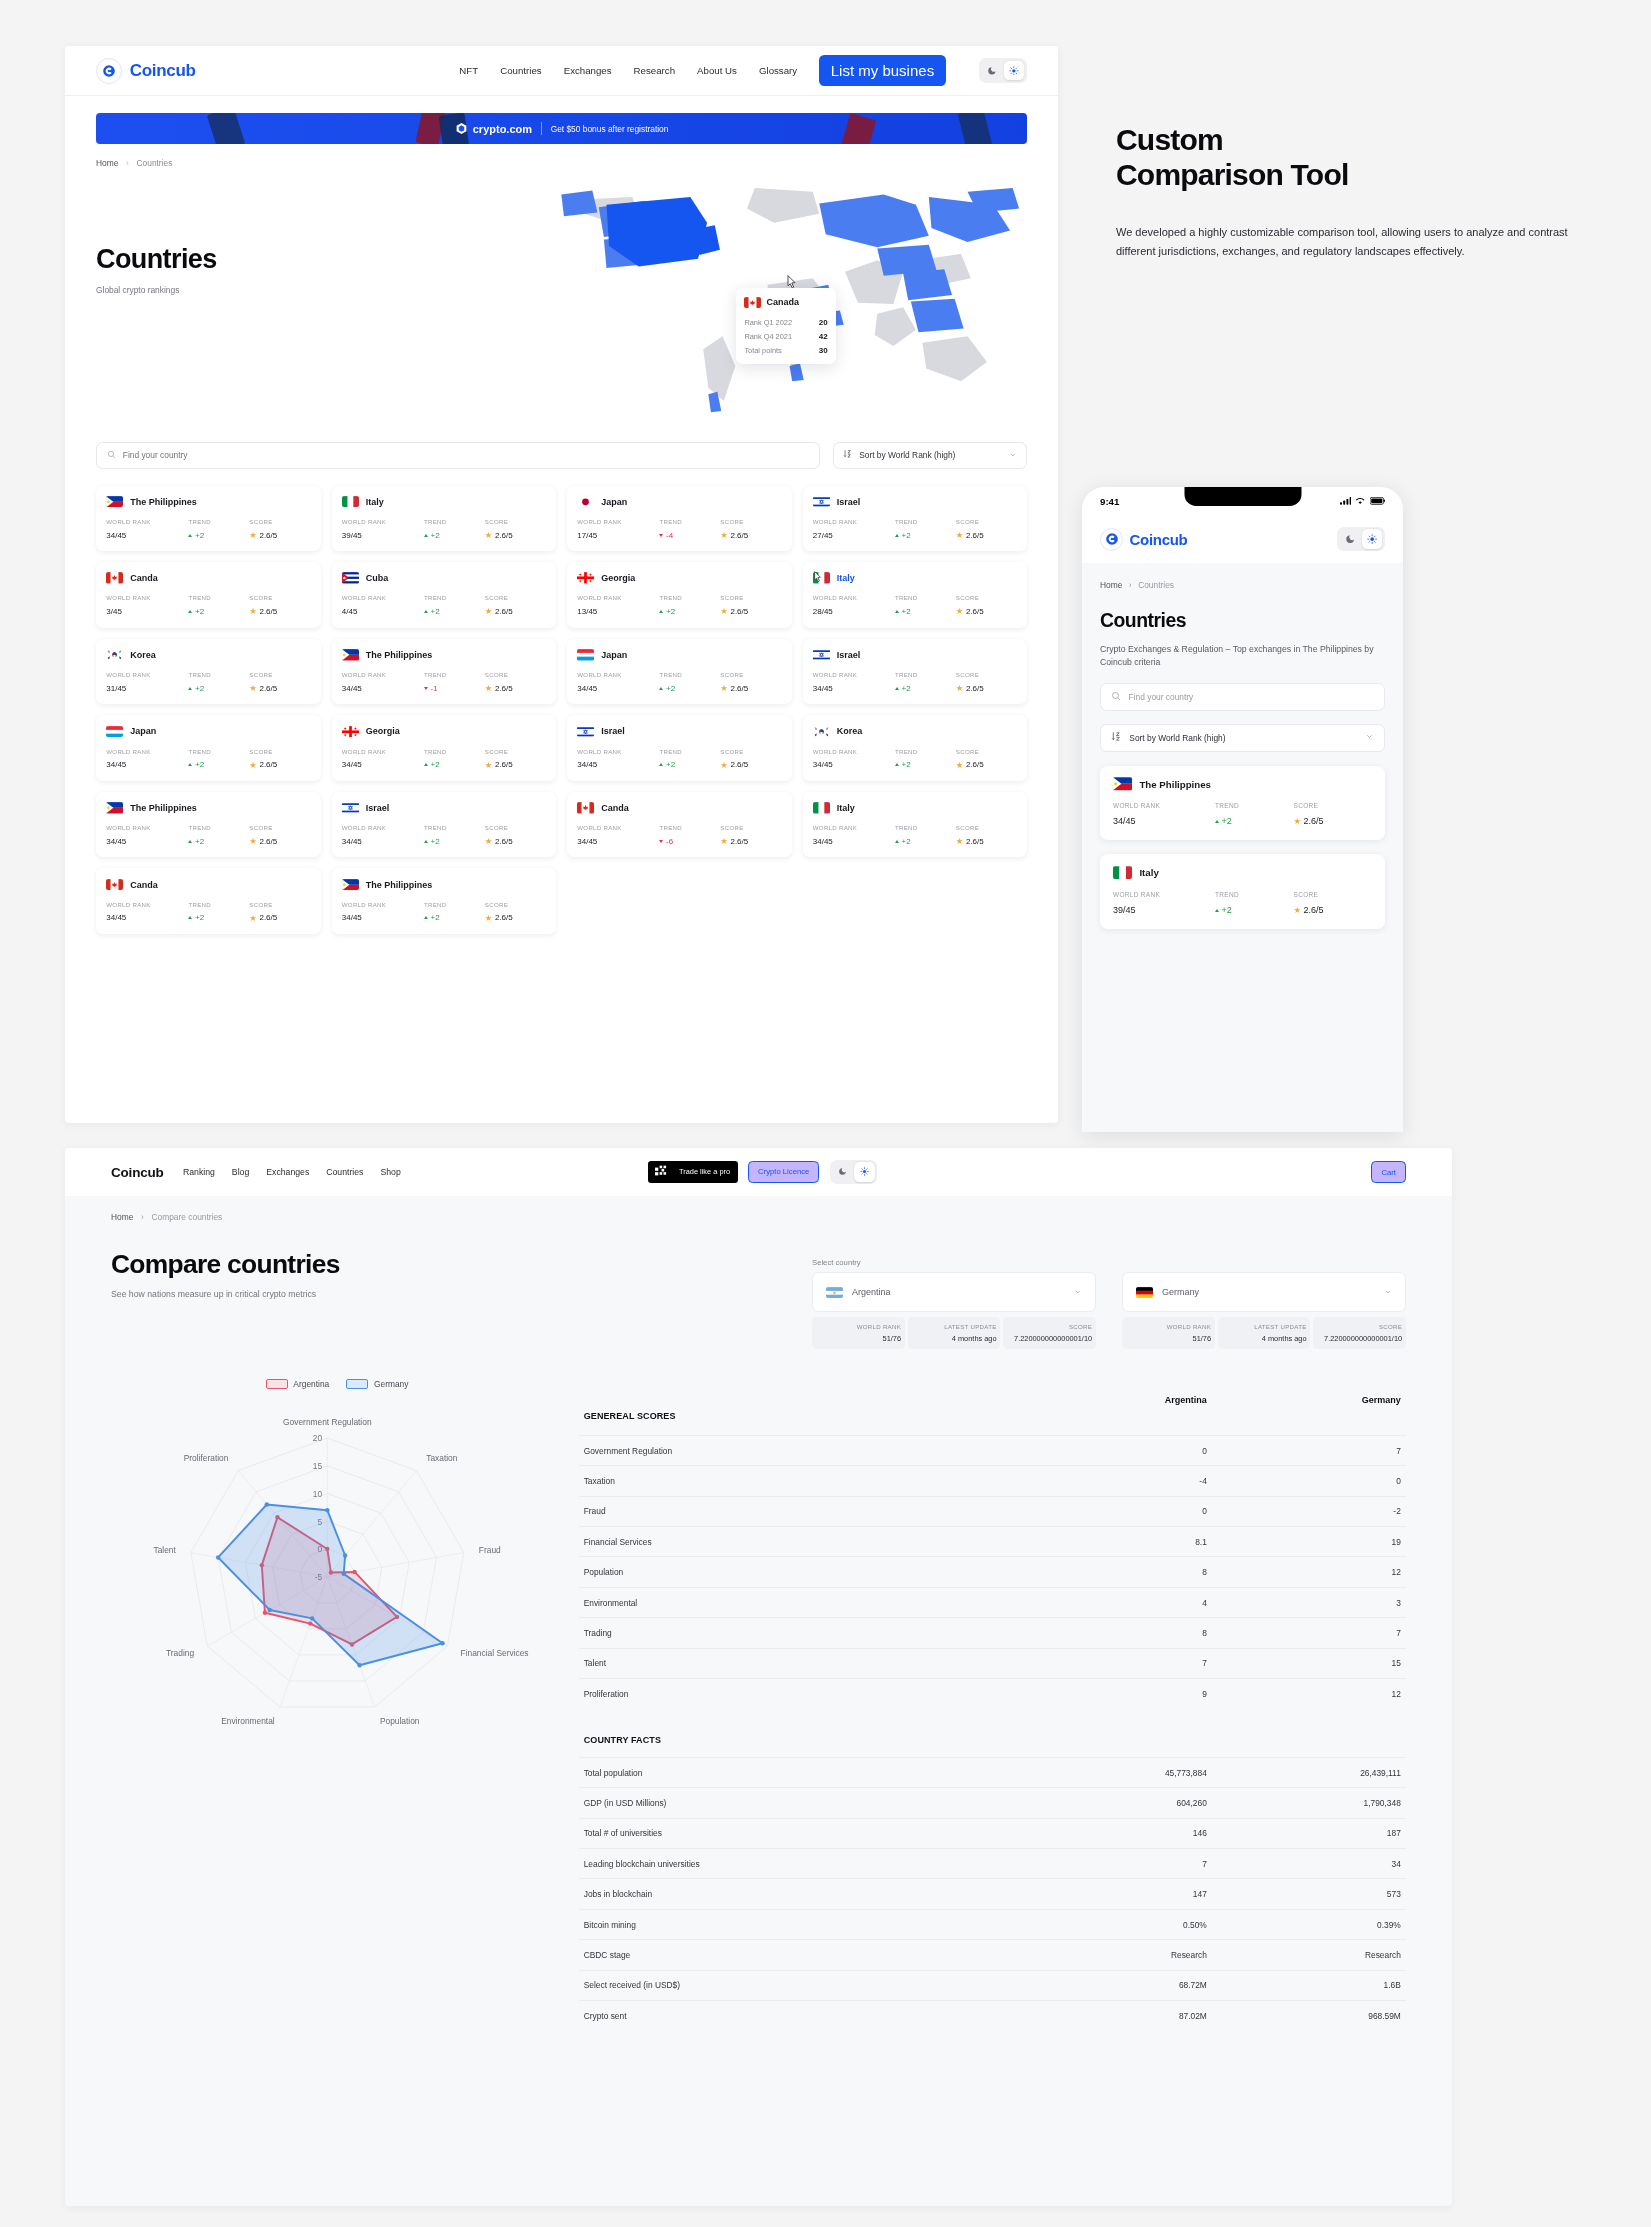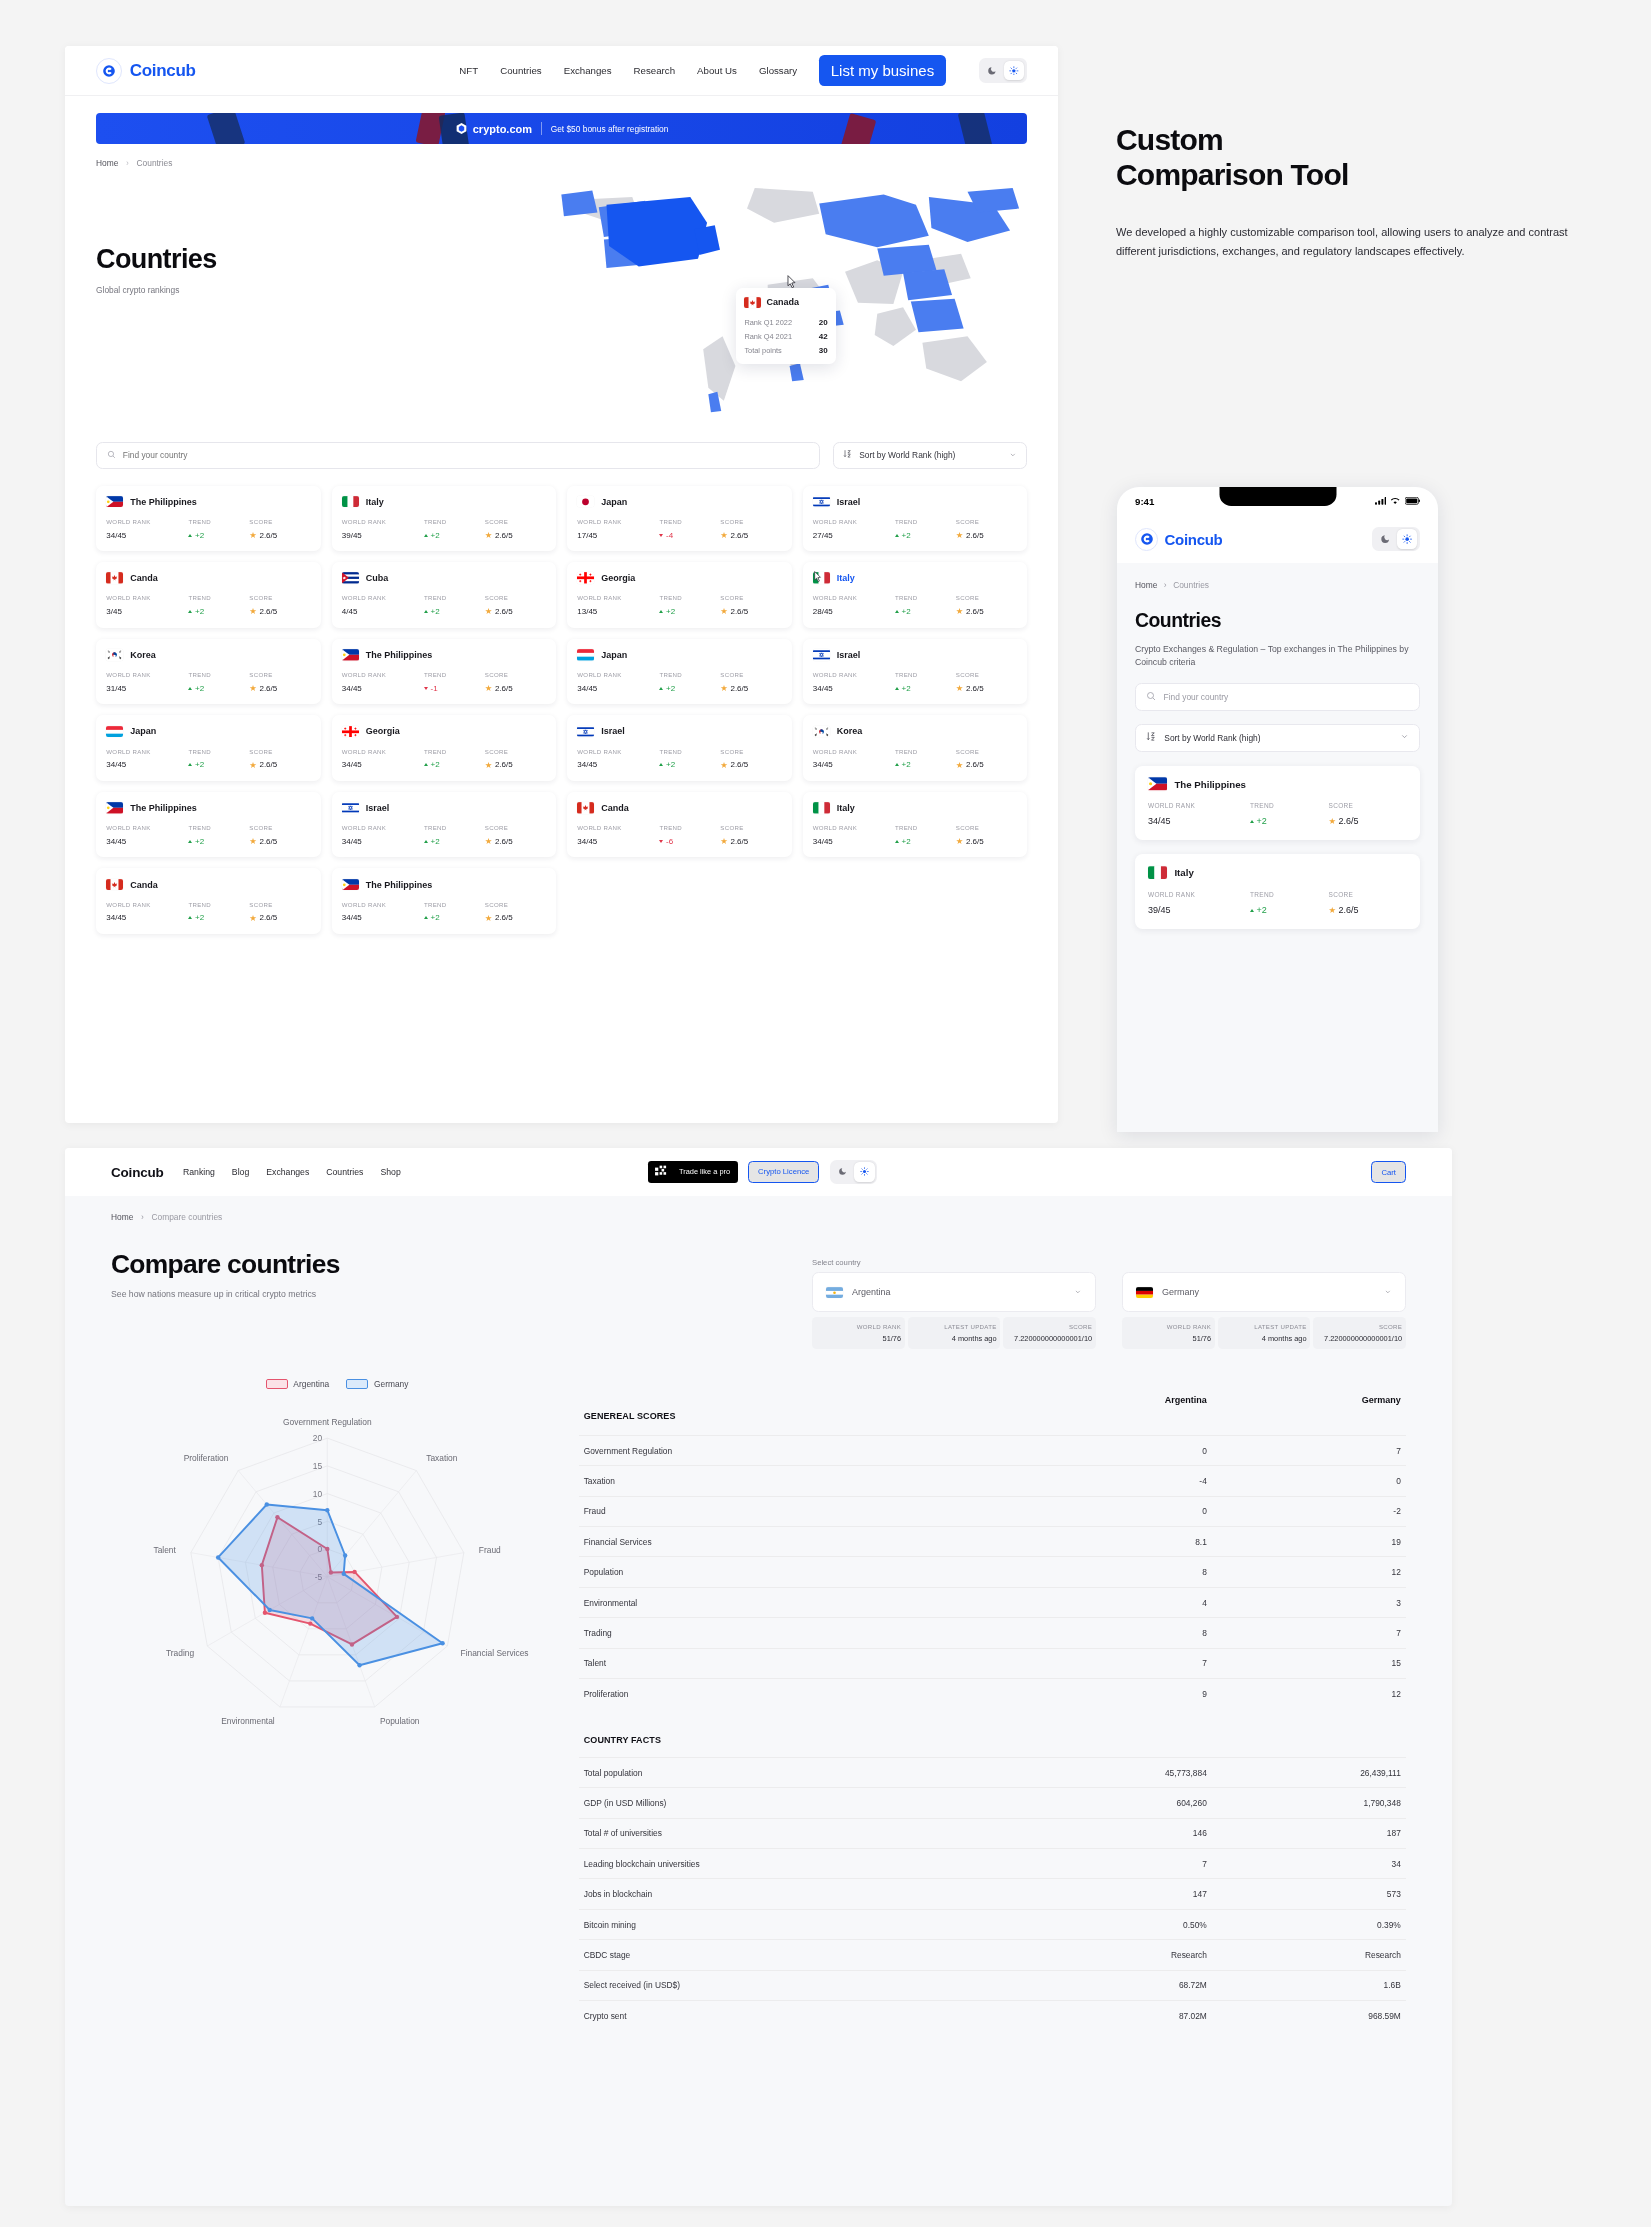--- a/index.html
+++ b/index.html
@@ -64,21 +64,21 @@
   .tri-d{width:0;height:0;border-left:2.6px solid transparent;border-right:2.6px solid transparent;border-top:3.9px solid #e0354a;}
   .star{color:#f2a93b;font-size:8.4px;line-height:1;}
   .card-cursor{position:absolute;}
 
   
   .right-col{position:absolute;left:1116px;top:123px;width:452px;}
   .rc-title{font-size:30px;line-height:1.16;font-weight:800;color:#0b0b0f;letter-spacing:-0.8px;}
   .rc-body{margin-top:30px;font-size:11px;line-height:1.72;color:#2b2b33;}
 
   
-  .phone{position:absolute;left:1117px;top:487px;width:321px;height:645px;background:#fff;border-radius:22px 22px 0 0;box-shadow:0 3.9px 19.4px rgba(20,30,70,.1);overflow:hidden;}
+  .phone{position:absolute;left:1082px;top:487px;width:321px;height:645px;background:#fff;border-radius:22px 22px 0 0;box-shadow:0 3.9px 19.4px rgba(20,30,70,.1);overflow:hidden;}
   .notch{position:absolute;left:50%;transform:translateX(-50%);top:0;width:117px;height:19.4px;background:#000;border-radius:0 0 11.6px 11.6px;}
   .statusbar{height:28px;display:flex;align-items:center;justify-content:space-between;padding:0 18px;}
   .st-time{font-size:9.7px;font-weight:700;color:#000;}
   .st-icons{display:flex;align-items:center;gap:3.9px;}
   .ph-nav{height:48px;display:flex;align-items:center;padding:0 18px;background:#fff;}
   .ph-logo{display:flex;align-items:center;gap:6.5px;}
   .ph-logo .logo-mark{width:23px;height:23px;}
   .ph-logo .logo-text{font-size:15px;}
   .ph-body{background:#f7f8fa;padding:17px 18px 0;height:calc(100% - 76px);}
   .ph-crumb{display:flex;gap:6.5px;font-size:8.4px;color:#9a9aa3;margin-bottom:19.4px;}
@@ -98,21 +98,21 @@
 
   
   .panel-bot{position:absolute;left:65px;top:1148px;width:1387px;height:1058px;background:#f7f8fa;border-radius:3.9px;overflow:hidden;box-shadow:0 1.3px 9px rgba(0,0,0,.05);}
   .nav2{height:48px;background:#fff;display:flex;align-items:center;padding:0 46px;}
   .nav2-logo{font-size:13.5px;font-weight:800;color:#101016;letter-spacing:-0.2px;}
   .nav2-links{display:flex;gap:17px;margin-left:19.4px;}
   .nav2-links a{font-size:8.7px;color:#2c2c32;}
   .nav2-mid{display:flex;align-items:center;gap:10.3px;margin-left:auto;margin-right:auto;}
   .okx{height:22px;background:#000;border-radius:3.2px;display:flex;align-items:center;gap:6.5px;padding:0 7.7px;}
   .okx-txt{color:#fff;font-size:7.4px;}
-  .btn-outline{height:22px;border:0.6px solid #1556f0;color:#1556f0;font-size:7.7px;border-radius:4.5px;padding:0 9px;background:#e5e5e5;display:flex;align-items:center;cursor:pointer;}
+  .btn-outline{height:22px;border:0.6px solid #1556f0;color:#1556f0;font-size:7.7px;border-radius:4.5px;padding:0 9px;background:#c4b5fd;display:flex;align-items:center;cursor:pointer;}
   .nav2-right{margin-left:auto;}
   .cmp-body{padding:0 46px;}
   .cmp-crumb{display:flex;gap:7.7px;font-size:8.4px;color:#9a9aa3;padding-top:15.5px;}
   .cmp-crumb .home{color:#53535c;}
   .cmp-head{display:flex;align-items:flex-start;margin-top:27px;}
   .cmp-h1{font-size:26.4px;font-weight:800;color:#0b0b0f;letter-spacing:-0.7px;}
   .cmp-sub{margin-top:9px;font-size:8.7px;color:#75757e;}
   .selects{margin-left:auto;display:flex;gap:26px;padding-top:9px;}
   .sel-col{width:284px;}
   .sel-lbl{font-size:7.7px;color:#84848d;margin-bottom:5.8px;}

